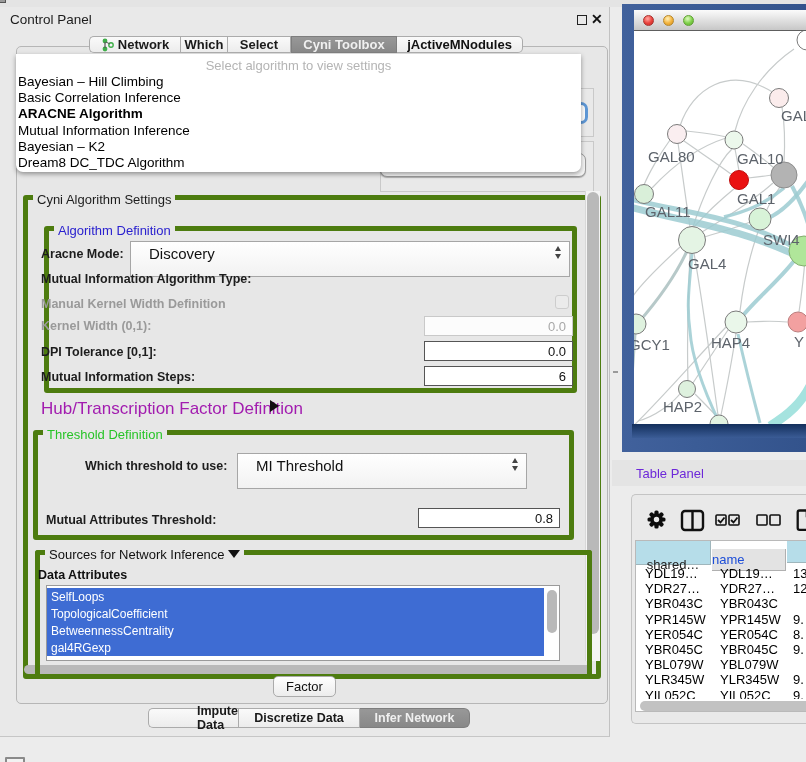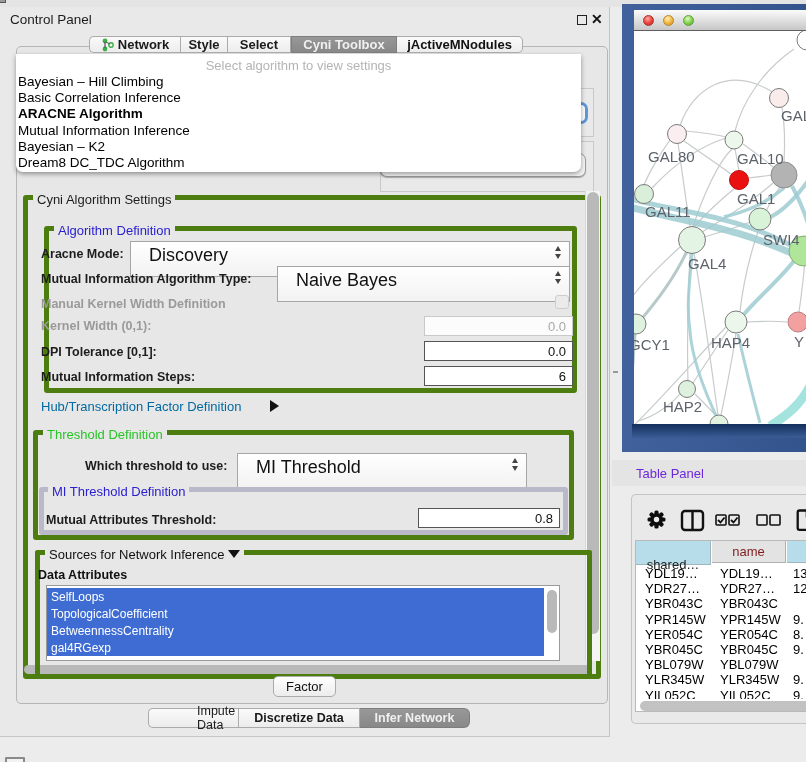--- a/index.html
+++ b/index.html
@@ -3,21 +3,21 @@
 <meta charset="utf-8">
 <style>
   * { margin:0; padding:0; box-sizing:border-box; }
   html,body { width:806px; height:762px; overflow:hidden; }
   body { background:#ececec; font-family:"Liberation Sans", sans-serif; position:relative; }
   .abs { position:absolute; }
   .lbl { font-weight:bold; font-size:12.5px; color:#1d1d1d; }
   .lblgrey { font-weight:bold; font-size:12.5px; color:#9a9a9a; }
   .grp { position:absolute; border:5px solid #4d7c0f; border-radius:3px; }
   .grptitle { position:absolute; top:-8px; background:#e7e7e7; padding:0 4px; font-size:13px; line-height:16px; }
-  .combo { position:absolute; background:linear-gradient(#ffffff,#f2f2f2); border:1px solid #a6a6a6; border-radius:0; height:36px; font-size:18px; color:#111; }
+  .combo { position:absolute; background:linear-gradient(#ffffff,#f2f2f2); border:1px solid #a6a6a6; border-radius:0; height:36px; font-size:15px; color:#111; }
   .combo .ctext { position:absolute; left:18px; top:3px; }
   .combo .arrows { position:absolute; right:7px; top:4px; width:7px; height:13px; }
   .arrows:before { content:""; position:absolute; top:0; left:0; border-left:3.5px solid transparent; border-right:3.5px solid transparent; border-bottom:5px solid #444; }
   .arrows:after { content:""; position:absolute; bottom:0; left:0; border-left:3.5px solid transparent; border-right:3.5px solid transparent; border-top:5px solid #444; }
   .fld { position:absolute; background:#fff; border:1px solid #555; height:20px; font-size:13px; color:#111; text-align:right; padding:2px 6px 0 0; }
   .flddis { position:absolute; background:#fcfcfc; border:1px solid #c9c9c9; height:20px; font-size:13px; color:#a8a8a8; text-align:right; padding:2px 6px 0 0; }
 </style>
 </head>
 <body>
 
@@ -34,21 +34,21 @@
   <div class="abs" style="left:89px;top:29px;height:17px;display:flex;font-size:13px;z-index:3;">
     <div style="width:91px;background:linear-gradient(#fafafa,#ececec);border:1px solid #ababab;border-right:none;border-radius:5px 0 0 5px;display:flex;align-items:center;justify-content:center;color:#1a1a1a;font-weight:bold;">
       <svg width="13" height="14" viewBox="0 0 13 14" style="margin-right:4px;">
           <circle cx="4" cy="3" r="2.4" fill="#3fae49"></circle>
           <circle cx="4" cy="11" r="2.4" fill="#3fae49"></circle>
           <circle cx="10" cy="7" r="2.2" fill="none" stroke="#3fae49" stroke-width="1.4"></circle>
           <line x1="4" y1="4" x2="4" y2="10" stroke="#555" stroke-width="1.2"></line>
           <line x1="5" y1="4" x2="9" y2="6" stroke="#555" stroke-width="1"></line>
         </svg>
       Network</div>
-    <div style="width:47px;background:linear-gradient(#fafafa,#ececec);border:1px solid #ababab;border-right:none;display:flex;align-items:center;justify-content:center;color:#1a1a1a;font-weight:bold;">Style</div>
+    <div style="width:47px;background:linear-gradient(#fafafa,#ececec);border:1px solid #ababab;border-right:none;display:flex;align-items:center;justify-content:center;color:#1a1a1a;font-weight:bold;">Which</div>
     <div style="width:64px;background:linear-gradient(#fafafa,#ececec);border:1px solid #ababab;display:flex;align-items:center;justify-content:center;color:#1a1a1a;font-weight:bold;">Select</div>
     <div style="width:106px;background:linear-gradient(#989898,#888888);border:1px solid #7e7e7e;display:flex;align-items:center;justify-content:center;color:#f0f0f0;font-weight:bold;">Cyni Toolbox</div>
     <div style="width:126px;background:linear-gradient(#fafafa,#ececec);border:1px solid #ababab;border-left:none;border-radius:0 5px 5px 0;display:flex;align-items:center;justify-content:center;color:#111;font-weight:bold;">jActiveMNodules</div>
   </div>
 
   <div class="abs" style="left:16px;top:39px;width:592px;height:658px;border:1px solid #b6b6b6;border-radius:5px;background:#e7e7e7;"></div>
 
   <div class="abs" style="left:380px;top:81px;width:214px;height:49px;border:1px solid #c9c9c9;background:#e9e9e9;"></div>
   <div class="abs" style="left:380px;top:95px;width:208px;height:22px;border:3px solid #5e97d5;border-radius:7px;background:#fdfdfd;"></div>
   <div class="abs" style="left:380px;top:134px;width:214px;height:51px;border:1px solid #c9c9c9;background:#e9e9e9;"></div>
@@ -67,70 +67,63 @@
     <div class="grptitle" style="left:5px;color:#2a21cf;">Algorithm Definition</div>
   </div>
 
   <div class="abs lbl" style="left:41px;top:240px;">Aracne Mode:</div>
   <div class="combo" style="left:130px;top:234px;width:440px;">
       <span class="ctext">Discovery</span>
       <span class="arrows"></span>
     </div>
 
   <div class="abs lbl" style="left:41px;top:265px;">Mutual Information Algorithm Type:</div>
-  <div class="combo" style="left:277px;top:259px;width:293px;">
-      <span class="ctext">Naive Bayes</span>
-      <span class="arrows"></span>
-    </div>
 
   <div class="abs lblgrey" style="left:41px;top:290px;">Manual Kernel Width Definition</div>
   <div class="abs" style="left:555px;top:288px;width:14px;height:14px;background:#ebebeb;border:1px solid #cdcdcd;border-radius:3px;"></div>
 
   <div class="abs lblgrey" style="left:41px;top:312px;">Kernel Width (0,1):</div>
   <div class="flddis" style="left:424px;top:309px;width:149px;">0.0</div>
 
   <div class="abs lbl" style="left:41px;top:338px;">DPI Tolerance [0,1]:</div>
   <div class="fld" style="left:424px;top:334px;width:149px;">0.0</div>
 
   <div class="abs lbl" style="left:41px;top:363px;">Mutual Information Steps:</div>
   <div class="fld" style="left:424px;top:359px;width:149px;">6</div>
 
-  <div class="abs" style="left:41px;top:392px;font-size:13px;color:#0369a1;">Hub/Transcription Factor Definition</div>
+  <div class="abs" style="left:41px;top:392px;font-size:17px;color:#a21caf;">Hub/Transcription Factor Definition</div>
   <div class="abs" style="left:270px;top:393px;width:0;height:0;border-top:6px solid transparent;border-bottom:6px solid transparent;border-left:9px solid #111;"></div>
 
   <div class="grp" style="left:33px;top:423px;width:541px;height:110px;">
     <div class="grptitle" style="left:5px;color:#27c427;">Threshold Definition</div>
   </div>
   <div class="abs lbl" style="left:85px;top:452px;">Which threshold to use:</div>
   <div class="combo" style="left:237px;top:446px;width:290px;">
       <span class="ctext">MI Threshold</span>
       <span class="arrows"></span>
     </div>
 
-  <div class="grp" style="left:39px;top:480px;width:529px;height:48px;border-color:#b9b9c9;">
-    <div class="grptitle" style="left:4px;color:#2a21cf;">MI Threshold Definition</div>
-  </div>
   <div class="abs lbl" style="left:46px;top:506px;">Mutual Attributes Threshold:</div>
   <div class="fld" style="left:418px;top:501px;width:142px;">0.8</div>
 
   <div class="grp" style="left:35px;top:543px;width:557px;height:129px;border-bottom:none;border-radius:3px 3px 0 0;">
     <div class="grptitle" style="left:5px;color:#111;">Sources for Network Inference <span style="display:inline-block;width:0;height:0;border-left:6px solid transparent;border-right:6px solid transparent;border-top:8px solid #111;vertical-align:1px;"></span></div>
   </div>
   <div class="abs lbl" style="left:38px;top:561px;color:#111;">Data Attributes</div>
 
   <div class="abs" style="left:46px;top:578px;width:514px;height:76px;background:#fff;border:1px solid #9a9a9a;">
     <div style="position:absolute;left:0;top:2px;width:497px;height:68px;background:#3e6cd3;"></div>
     <div style="position:absolute;left:4px;top:3px;color:#fff;font-size:12px;line-height:17px;">SelfLoops<br>TopologicalCoefficient<br>BetweennessCentrality<br>gal4RGexp</div>
     <div style="position:absolute;right:2px;top:4px;width:10px;height:43px;background:#b9b9b9;border-radius:5px;"></div>
   </div>
 
   <div class="abs" style="left:273px;top:669px;width:63px;height:21px;background:linear-gradient(#ffffff,#ececec);border:1px solid #ababab;border-radius:5px;text-align:center;font-size:13px;color:#111;padding-top:2px;">Factor</div>
 
   <div class="abs" style="left:148px;top:701px;height:20px;display:flex;font-size:12.5px;">
-    <div style="width:90px;background:linear-gradient(#fafafa,#ececec);border:1px solid #ababab;border-right:none;border-radius:5px 0 0 5px;display:flex;align-items:center;justify-content:center;color:#1a1a1a;font-weight:normal;padding-left:48px;">Impute Data</div>
+    <div style="width:90px;background:linear-gradient(#fafafa,#ececec);border:1px solid #ababab;border-right:none;border-radius:5px 0 0 5px;display:flex;align-items:center;justify-content:center;color:#1a1a1a;font-weight:bold;padding-left:48px;">Impute Data</div>
     <div style="width:122px;background:linear-gradient(#fafafa,#ececec);border:1px solid #ababab;display:flex;align-items:center;justify-content:center;color:#1a1a1a;font-weight:bold;">Discretize Data</div>
     <div style="width:110px;background:linear-gradient(#989898,#888888);border:1px solid #7e7e7e;border-left:none;border-radius:0 6px 6px 0;display:flex;align-items:center;justify-content:center;color:#f0f0f0;font-weight:bold;">Infer Network</div>
   </div>
 </div>
 
 <div class="abs" style="left:16px;top:54px;width:565px;height:118px;background:#fff;border-radius:0 0 7px 7px;box-shadow:0 2px 5px rgba(0,0,0,0.38);">
   <div style="position:absolute;left:0;top:4px;width:100%;text-align:center;font-size:13px;color:#b4b4b4;">Select algorithm to view settings</div>
   <div style="position:absolute;left:2px;top:20px;font-size:13.5px;color:#000;line-height:16.2px;">
     Bayesian – Hill Climbing<br>
     Basic Correlation Inference<br>
@@ -261,21 +254,21 @@
       <path d="M99 19 l2.5 2.5 4-5" stroke-width="1.8"></path>
       <rect x="125" y="14" width="10" height="10" rx="1"></rect>
       <rect x="138" y="14" width="10" height="10" rx="1"></rect>
     </g>
     <path d="M167.5 9.5 h7.5 l6 6 v11.5 a1.8 1.8 0 0 1 -1.8 1.8 h-11.7 a1.8 1.8 0 0 1 -1.8 -1.8 v-15.7 a1.8 1.8 0 0 1 1.8 -1.8 z" fill="none" stroke="#111" stroke-width="2.3"></path>
       <path d="M174.5 10 v5.5 h6" fill="none" stroke="#111" stroke-width="1.6"></path>
   </svg>
 
   <div style="position:absolute;left:3px;top:45px;width:172px;height:172px;background:#fff;border:1px solid #b9b9b9;border-right:none;overflow:hidden;">
     <div style="position:absolute;left:0;top:0;width:75px;height:24px;background:#b6dde9;border-right:1px solid #9fb6bc;border-bottom:1px solid #9fb6bc;text-align:center;font-size:13px;color:#222;padding-top:16px;">shared…</div>
-    <div style="position:absolute;left:76px;top:0;width:74px;height:22px;background:#e3e3e3;border-right:1px solid #b0b0b0;border-bottom:1px solid #b0b0b0;text-align:center;font-size:13px;color:#7f1d1d;padding-top:3px;">name</div>
+    <div style="position:absolute;left:76px;top:8px;width:74px;height:22px;background:#e3e3e3;border-right:1px solid #b0b0b0;border-bottom:1px solid #b0b0b0;text-align:left;font-size:13px;color:#1d4ed8;padding-top:3px;">name</div>
     <div style="position:absolute;left:151px;top:0;width:21px;height:22px;background:#b6dde9;border-bottom:1px solid #9fb6bc;font-size:13px;color:#222;padding-top:3px;overflow:hidden;"></div>
     <div style="position:absolute;left:9px;top:25px;font-size:13px;color:#000;line-height:15.2px;">YDL19…<br>YDR27…<br>YBR043C<br>YPR145W<br>YER054C<br>YBR045C<br>YBL079W<br>YLR345W<br>YIL052C</div>
     <div style="position:absolute;left:84px;top:25px;font-size:13px;color:#000;line-height:15.2px;">YDL19…<br>YDR27…<br>YBR043C<br>YPR145W<br>YER054C<br>YBR045C<br>YBL079W<br>YLR345W<br>YIL052C</div>
     <div style="position:absolute;left:157px;top:25px;font-size:13px;color:#000;line-height:15.2px;">13<br>12<br>&nbsp;<br>9.<br>8.<br>9.<br>&nbsp;<br>9.<br>9.</div>
 
     <div style="position:absolute;left:0px;top:158px;width:172px;height:14px;background:#fff;"></div>
     <div style="position:absolute;left:4px;top:160px;width:180px;height:10px;background:#c2c2c2;border-radius:5px;"></div>
   </div>
 </div>
 

